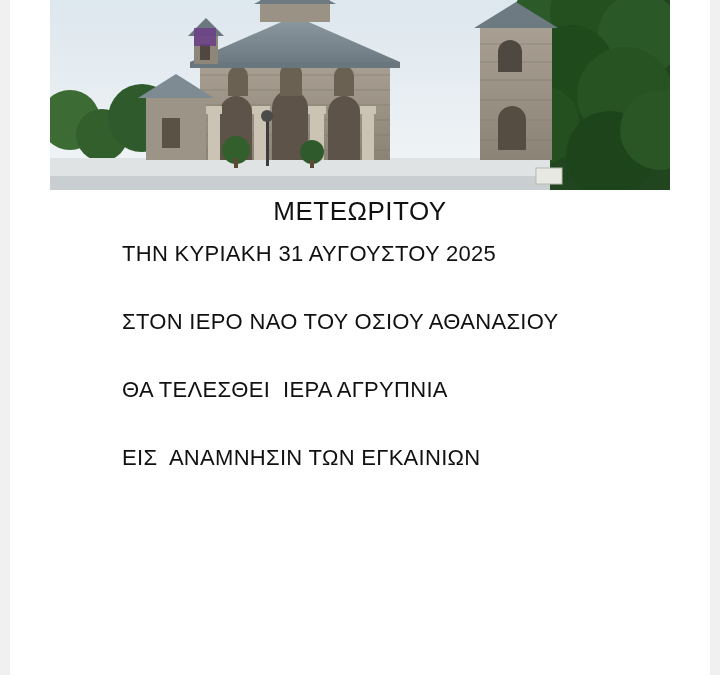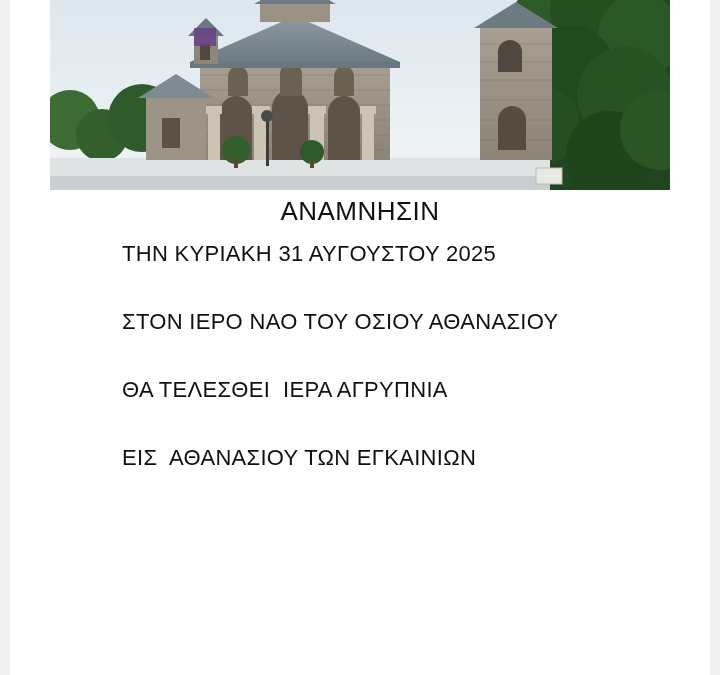--- a/index.html
+++ b/index.html
@@ -193,23 +193,23 @@
         <circle cx="262" cy="152" r="12" fill="#2f5a2b"></circle>
         <rect x="260" y="160" width="4" height="8" fill="#5a4a33"></rect>
 
         <rect x="216" y="118" width="3" height="48" fill="#3c3c3c"></rect>
         <circle cx="217" cy="116" r="6" fill="#4a4a4a"></circle>
 
         <rect x="486" y="168" width="26" height="16" fill="#e9e9e4" stroke="#b9b9b0"></rect>
       </svg>
     </div>
 
-    <div class="announcement-title">ΑΝΑΜΝΗΣΙΝ</div>
+    <div class="announcement-title">ΜΕΤΕΩΡΙΤΟΥ</div>
 
     <div class="lines">
       <div class="line">ΤΗΝ ΚΥΡΙΑΚΗ 31 ΑΥΓΟΥΣΤΟΥ 2025</div>
       <div class="line">ΣΤΟΝ ΙΕΡΟ ΝΑΟ ΤΟΥ ΟΣΙΟΥ ΑΘΑΝΑΣΙΟΥ</div>
       <div class="line">ΘΑ ΤΕΛΕΣΘΕΙ  ΙΕΡΑ ΑΓΡΥΠΝΙΑ</div>
-      <div class="line">ΕΙΣ  ΑΘΑΝΑΣΙΟΥ ΤΩΝ ΕΓΚΑΙΝΙΩΝ</div>
+      <div class="line">ΕΙΣ  ΑΝΑΜΝΗΣΙΝ ΤΩΝ ΕΓΚΑΙΝΙΩΝ</div>
     </div>
 
   </div>
 </div>
 
 </body></html>

